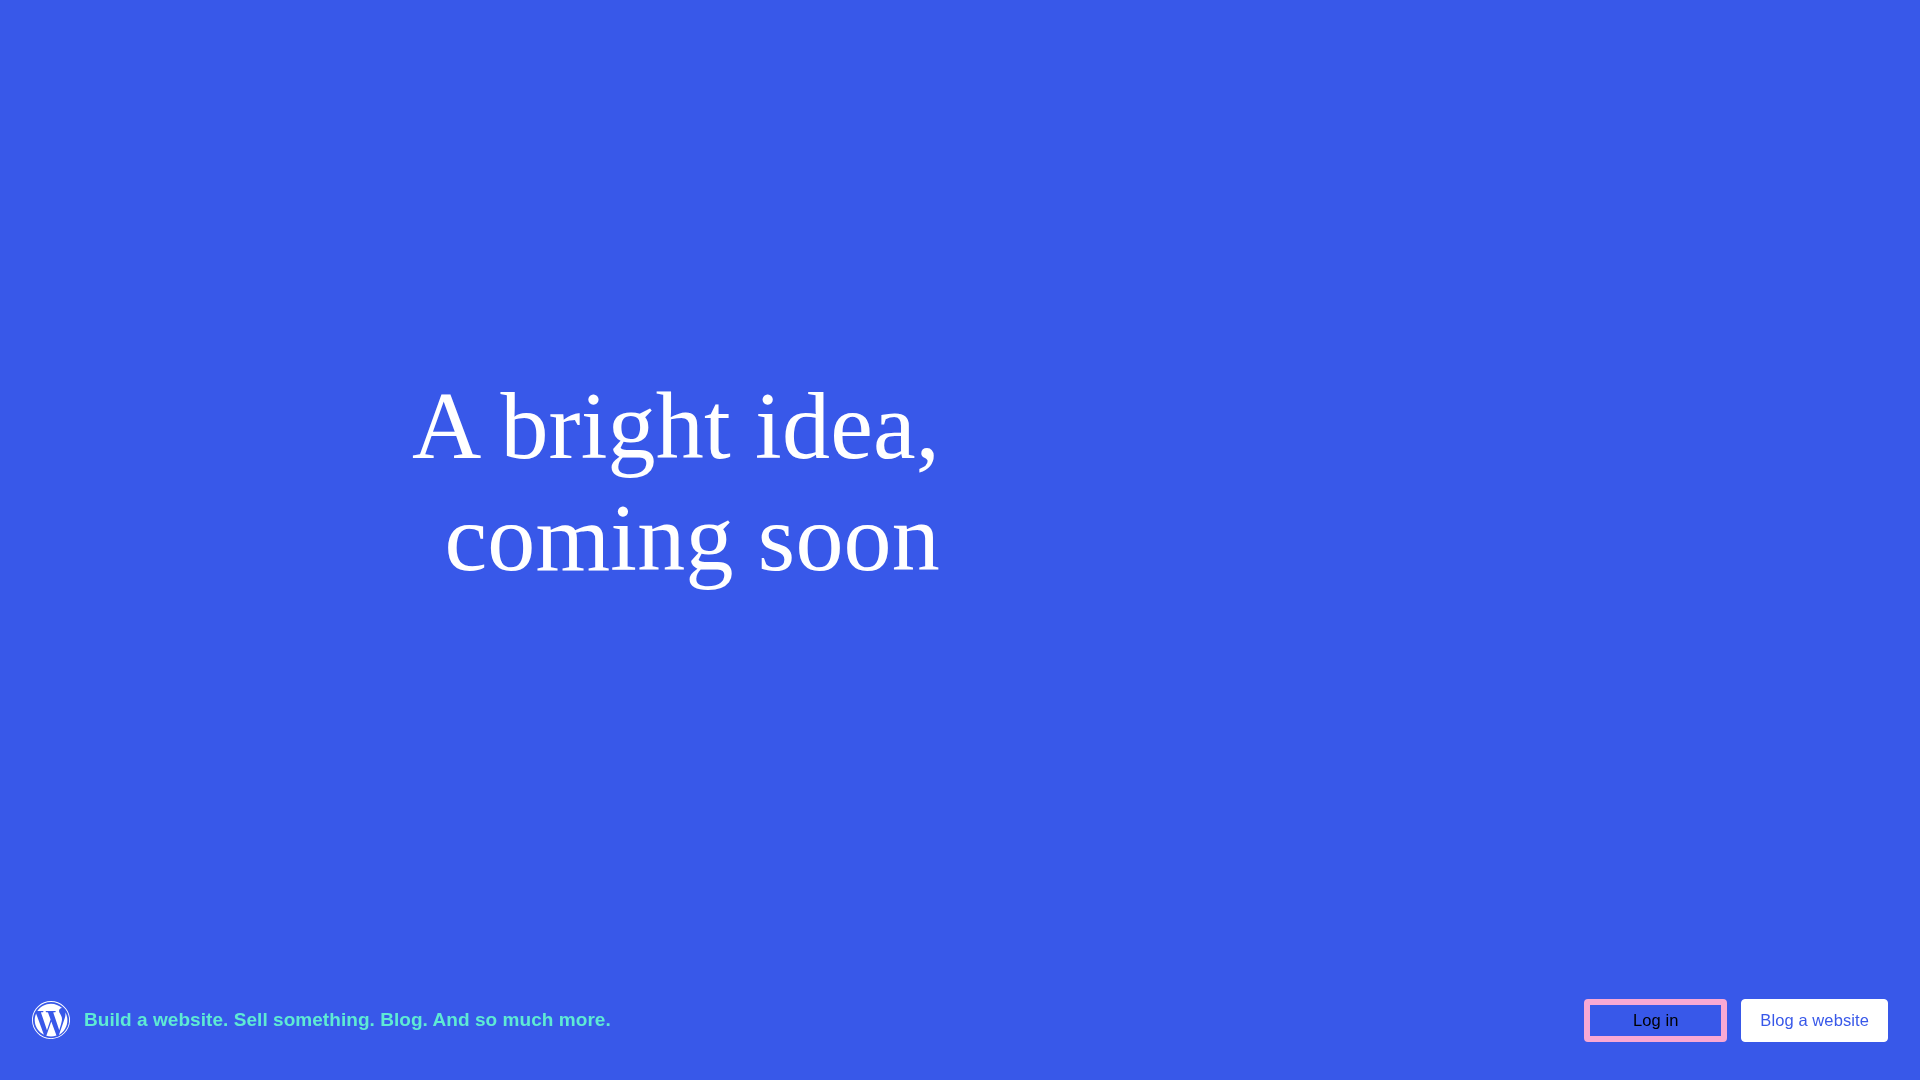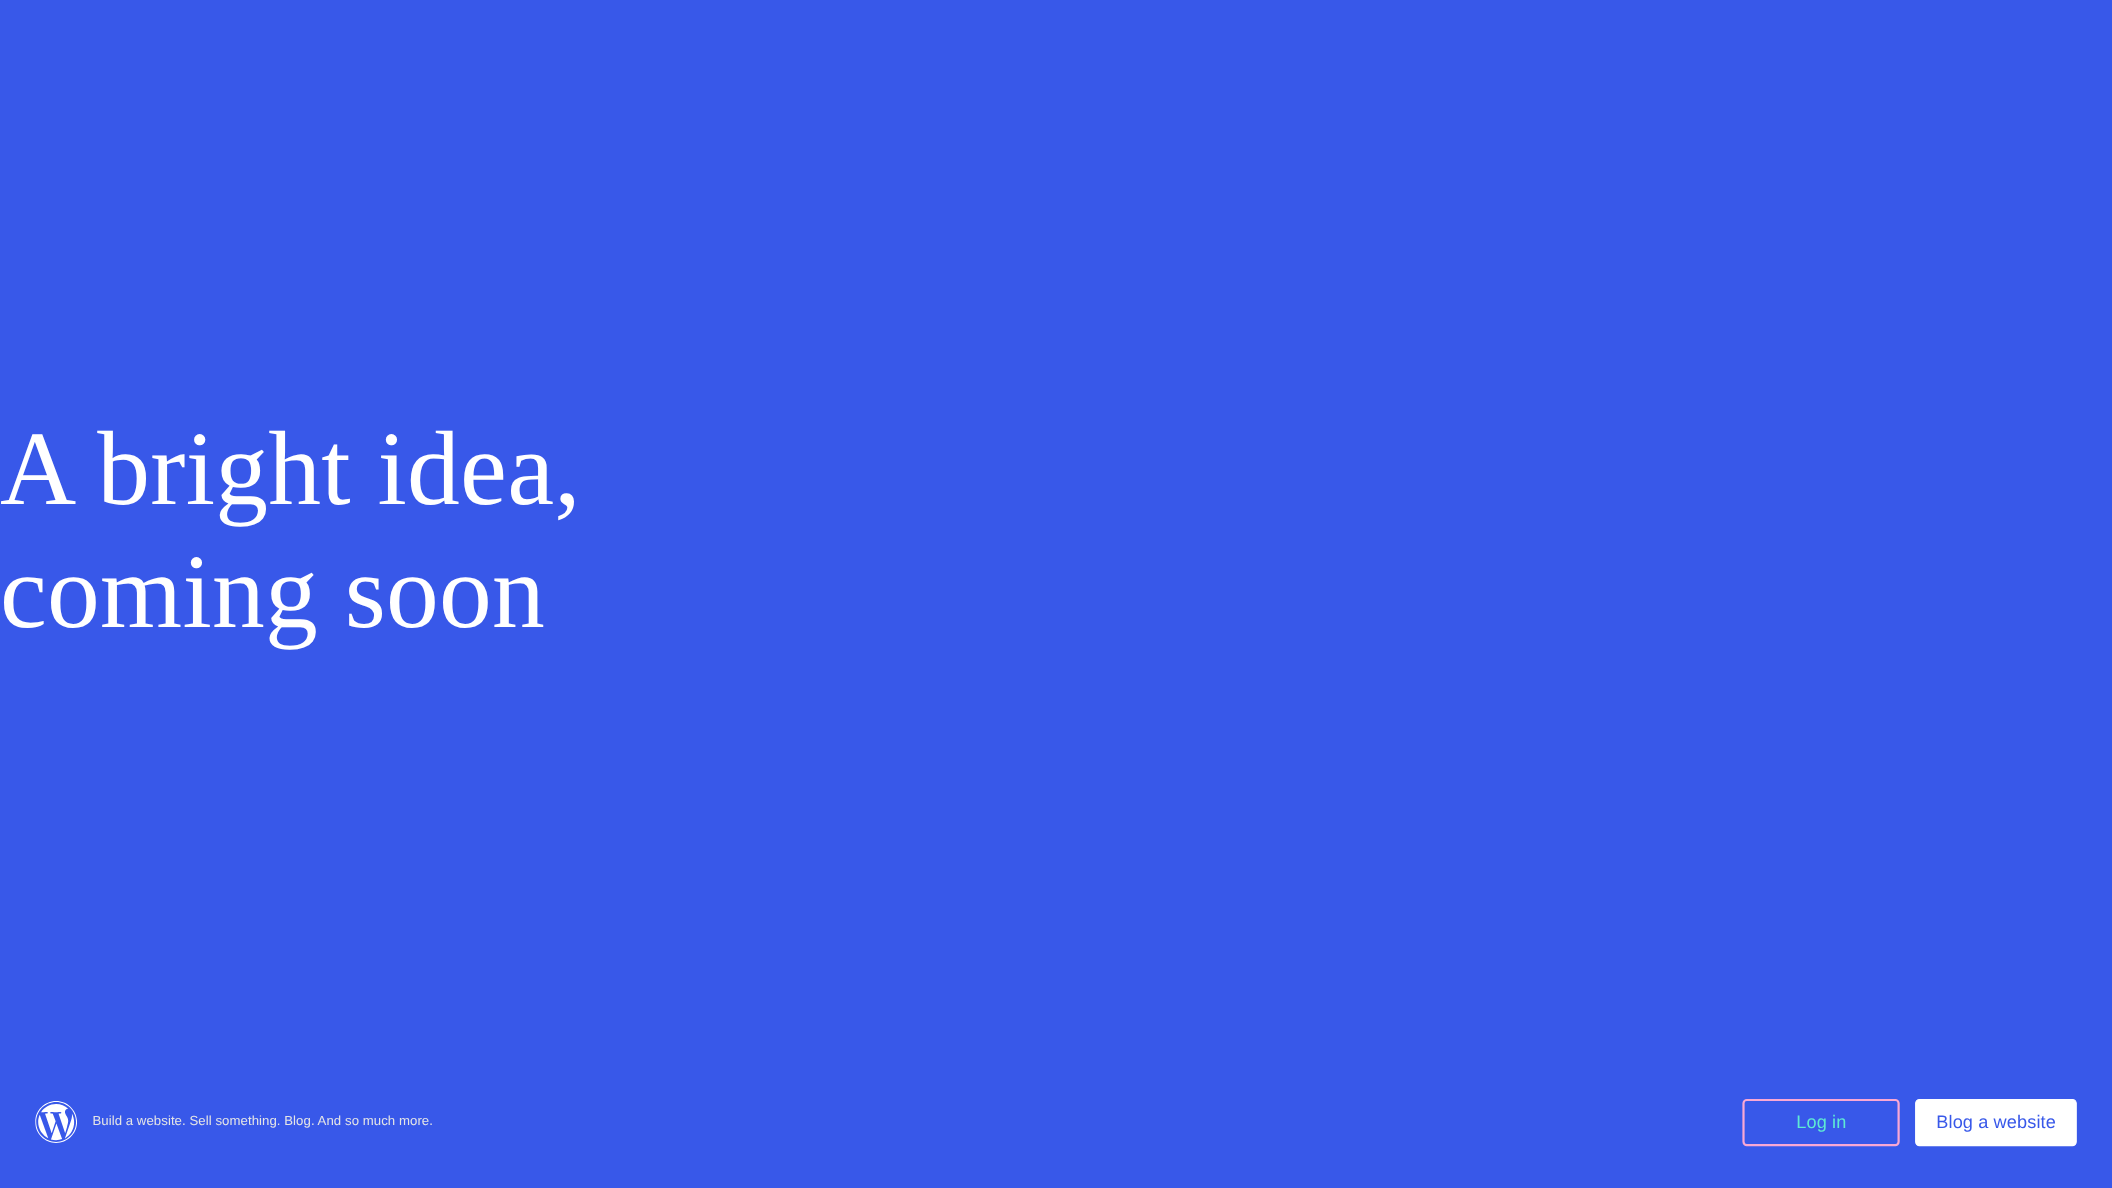--- a/index.html
+++ b/index.html
@@ -31,21 +31,21 @@
   .hero {
     flex: 1 1 auto;
     position: relative;
   }
 
   .headline {
     position: absolute;
     left: 0;
     top: 370px;
     width: 940px;
-    text-align: left;
+    text-align: right;
     color: #ffffff;
     font-family: "Liberation Serif", "DejaVu Serif", serif;
     font-weight: 400;
     font-size: 96px;
     line-height: 1.17;
     letter-spacing: 0.2px;
     white-space: pre-line;
   }
 
   
@@ -65,24 +65,24 @@
   }
 
   .wp-logo {
     width: 38px;
     height: 38px;
     flex: 0 0 38px;
     display: block;
   }
 
   .tagline {
-    color: #e5e5e5;
-    font-size: 12px;
+    color: #5eead4;
+    font-size: 19px;
     line-height: 1.3;
-    font-weight: 400;
+    font-weight: 700;
     letter-spacing: 0.05px;
     white-space: nowrap;
   }
 
   .footer-right {
     display: flex;
     align-items: center;
     gap: 14px;
   }
 
@@ -98,22 +98,22 @@
     cursor: pointer;
     text-decoration: none;
     white-space: nowrap;
     font-family: "Liberation Sans", sans-serif;
   }
 
   .btn-outline {
     min-width: 143px;
     padding: 0 20px;
     background: transparent;
-    color: #5eead4;
-    border: 2px solid #f9a8d4;
+    color: #000000;
+    border: 6px solid #f9a8d4;
   }
 
   .btn-solid {
     min-width: 122px;
     padding: 0 18px;
     background: #ffffff;
     color: #3858e9;
     border: 1px solid #ffffff;
     font-weight: 500;
   }

